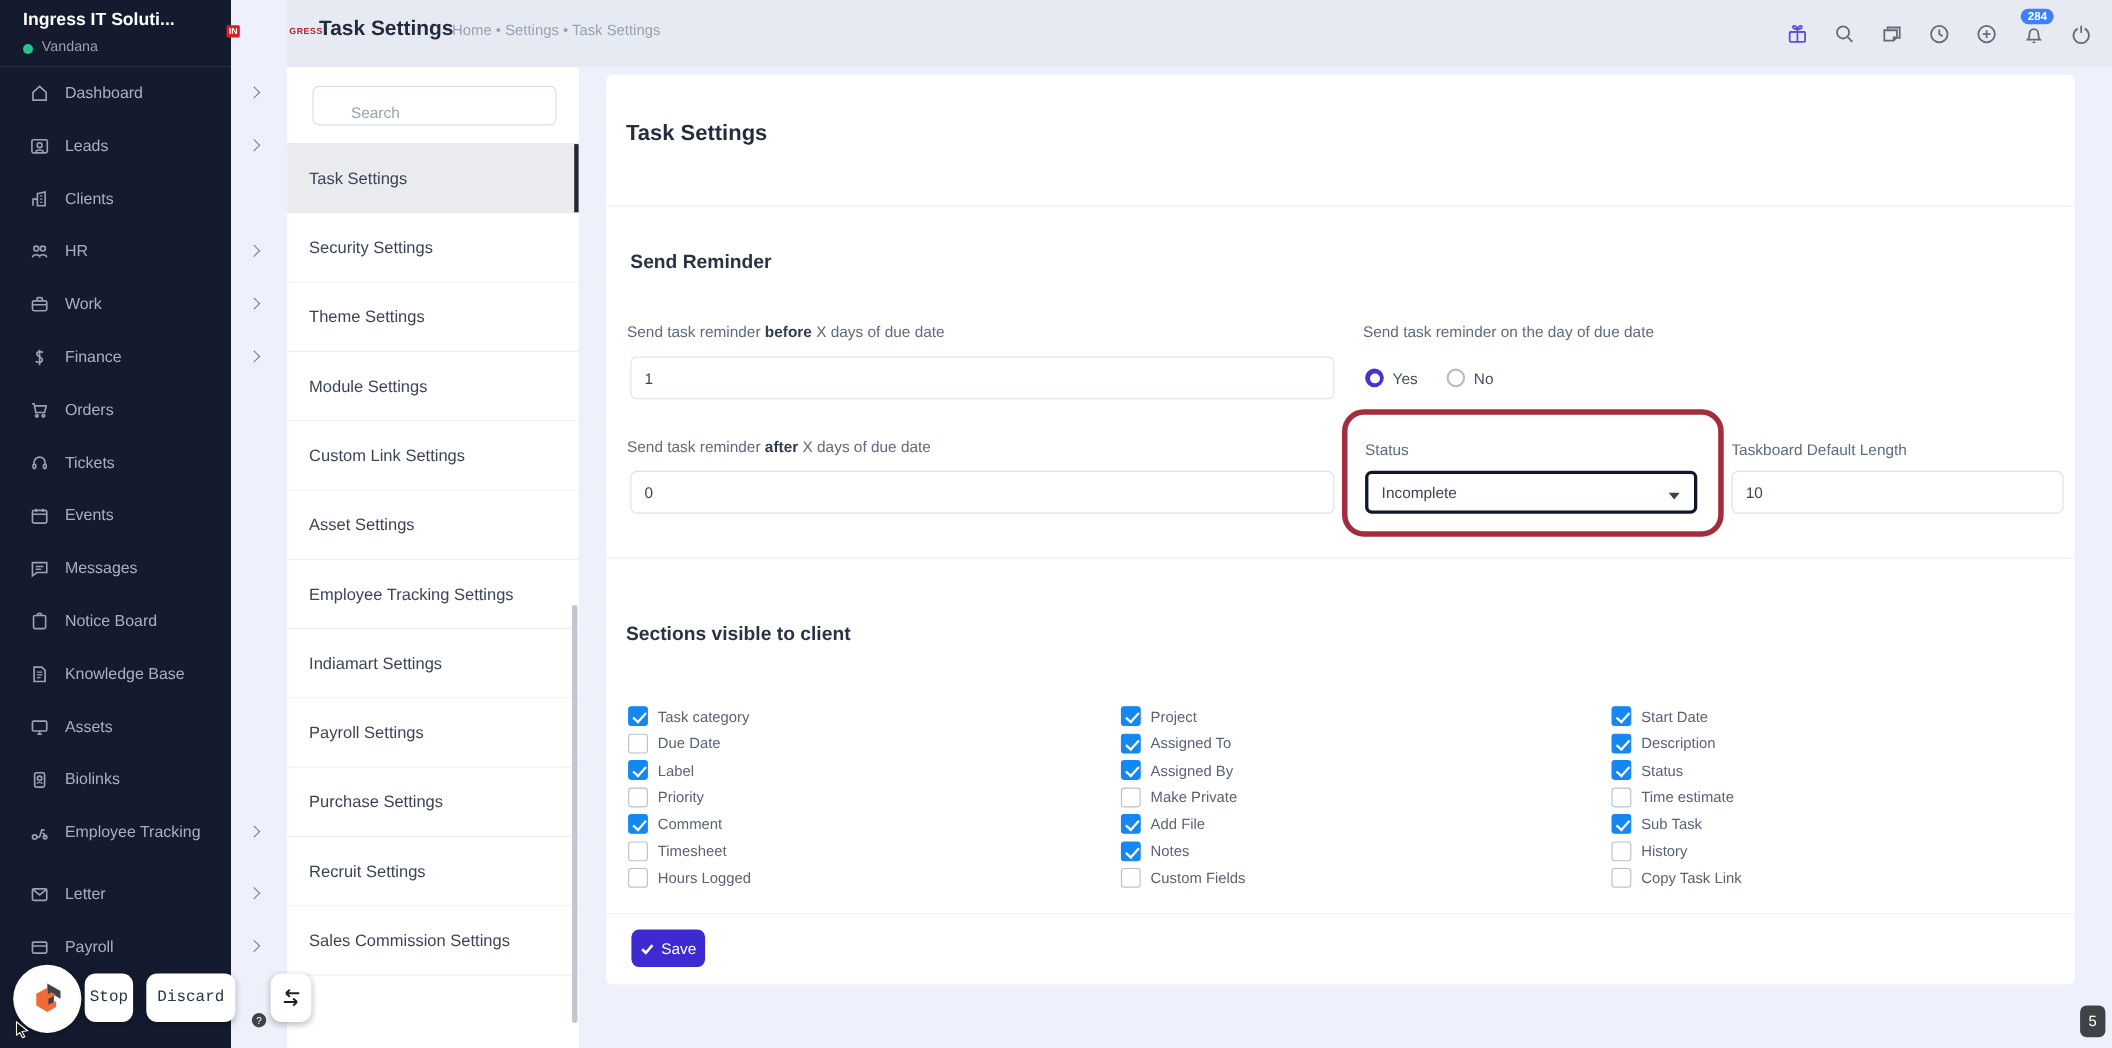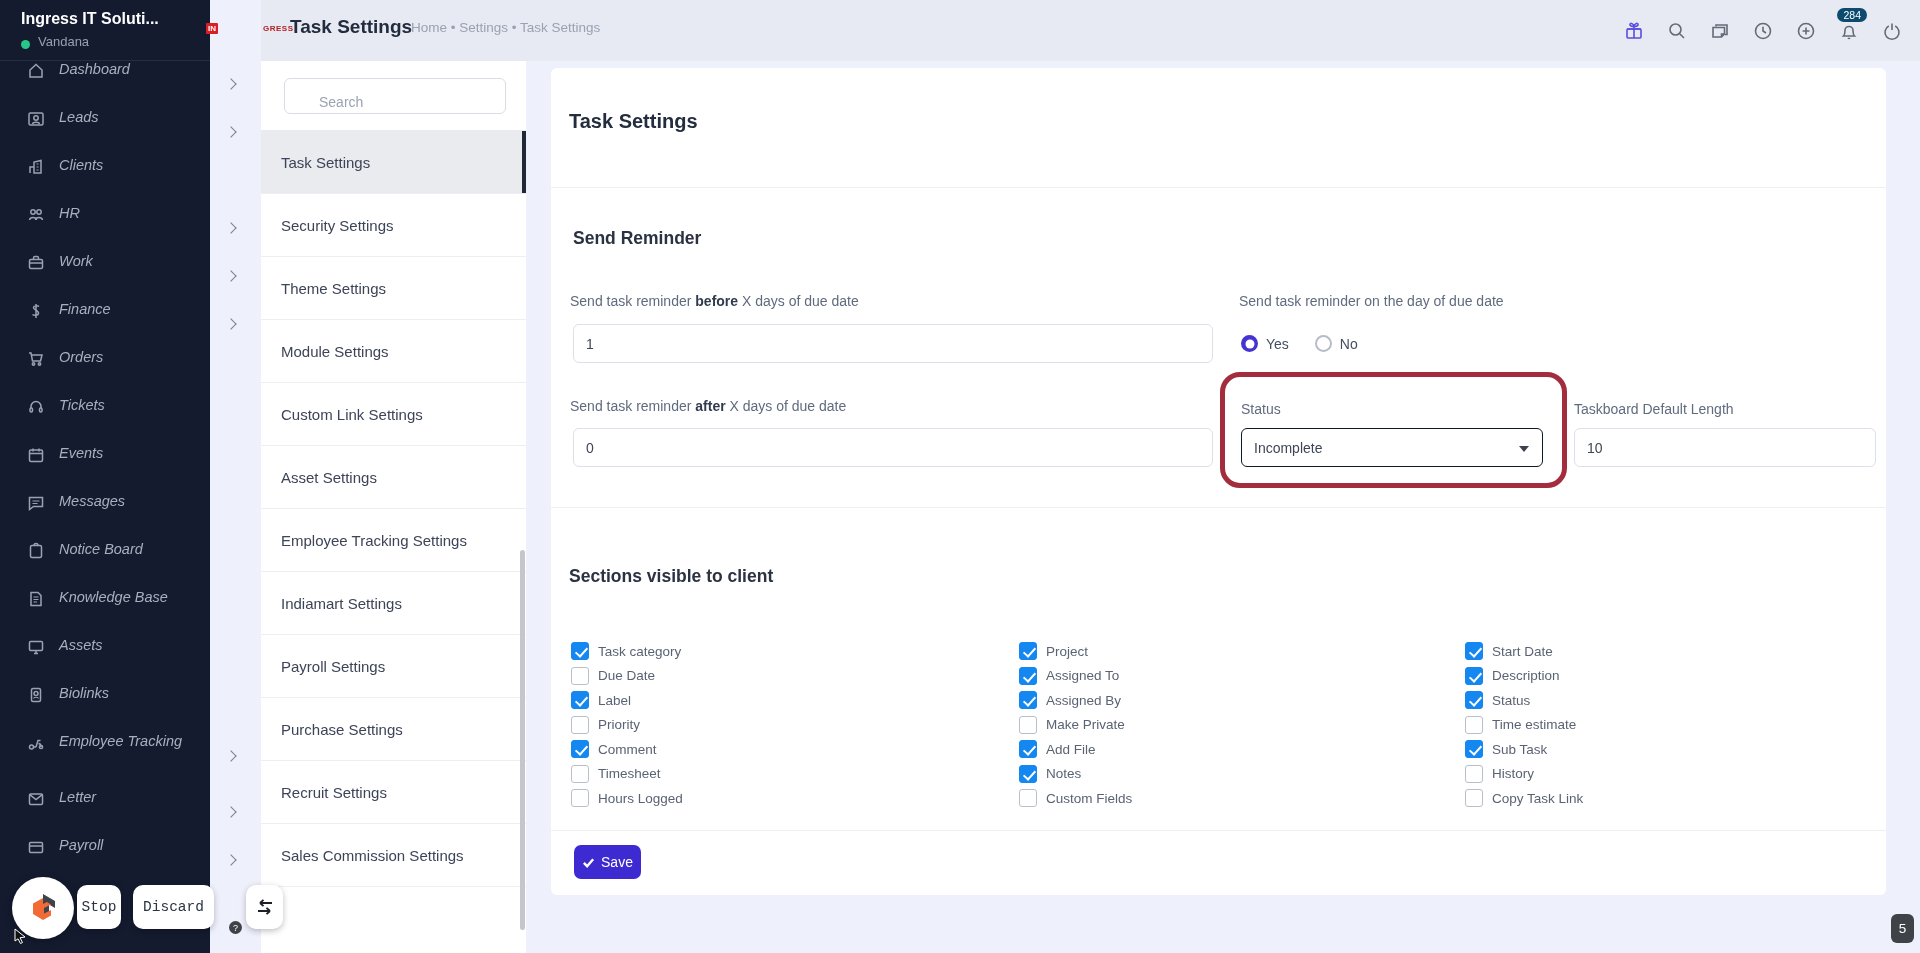--- a/index.html
+++ b/index.html
@@ -12,36 +12,36 @@
   .company { position:absolute; left:21px; top:10px; width:160px; color:#ffffff; font-size:16px; font-weight:700;
              white-space:nowrap; overflow:hidden; }
   .user-row { position:absolute; left:21px; top:34px; display:flex; align-items:flex-end; gap:8px; }
   .online-dot { width:9px; height:9px; border-radius:50%; background:#27c78c; }
   .user-name { color:#97a0ae; font-size:13px; }
   .brand-mini { position:absolute; left:206px; top:23px; display:flex; align-items:flex-start; }
   .brand-mini .bx { background:#d81f26; color:#fff; font-size:8px; font-weight:700; padding:1px 2px; border-radius:1px; }
   .brand-mini .tx { color:#b32025; font-size:8px; font-weight:700; letter-spacing:.5px; margin-left:1px; margin-top:1px;padding-left:44px; }
 
   .nav { position:absolute; top:61px; left:0; width:261px; }
-  .nav-item { position:relative; height:48px; display:flex; cursor:pointer;font-style:italic; }
+  .nav-item { position:relative; height:48px; display:flex; align-items:center; cursor:pointer; }
   .nav-ico { width:20px; height:20px; margin-left:26px; display:flex; align-items:center; justify-content:center; }
   .nav-ico svg { stroke:#9aa2b1; fill:none; stroke-width:1.5; }
   .nav-label { margin-left:13px; color:#a9b0bd; font-size:14.5px; }
   .chev { position:absolute; right:26px; top:19px; width:8px; height:8px; border-right:1.6px solid #79818f;
           border-top:1.6px solid #79818f; transform:rotate(45deg); }
 
   
   .topbar { position:absolute; left:261px; top:0; width:1659px; height:61px; background:#e7eaf2; z-index:3; }
   .page-title { position:absolute; left:29px; top:16px; font-size:19px; font-weight:700; color:#222c3e; }
   .breadcrumb { position:absolute; left:150px; top:20px; font-size:13.5px; color:#99a2b1; }
   .top-icons { position:absolute; right:18px; top:0; height:61px; display:flex; align-items:center; gap:23px; }
   .tico { width:20px; height:20px; position:relative; cursor:pointer; }
   .tico svg { stroke:#646b76; fill:none; stroke-width:1.6; }
   .tico.gift svg { stroke:#5a4de0; }
-  .badge-284 { position:absolute; right:53px; top:8px; background:#0c4a6e; color:#fff; font-size:10.5px; font-weight:400;
+  .badge-284 { position:absolute; right:53px; top:8px; background:#3b82f6; color:#fff; font-size:10.5px; font-weight:700;
                border-radius:8px; padding:1px 6px; z-index:4; }
 
   
   .snav { position:absolute; left:261px; top:61px; width:265px; height:892px; background:#ffffff; z-index:2; }
   .snav-search-wrap { height:70px; border-bottom:1px solid #e9ebf1; position:relative; }
   .snav-search { position:absolute; left:23px; top:17px; width:222px; height:36px; border:1px solid #d9dde6; border-radius:6px;
                  background:#fff; font-size:14px; color:#3d4557; padding:12px 10px 0 34px; outline:none; }
   .snav-search::placeholder { color:#9aa3b2; }
   .snav-search-ico { position:absolute; left:34px; top:27px; width:16px; height:16px; }
   .snav-search-ico svg { stroke:#9aa3b2; fill:none; stroke-width:1.7; }
@@ -61,21 +61,21 @@
   .lbl b { color:#313b4f; }
   .tinput { position:absolute; height:39px; border:1px solid #dce0e9; border-radius:6px; background:#fff;
             font-family:"Liberation Sans", sans-serif; font-size:14px; color:#3d4557; padding:0 12px; outline:none; }
   .radio-row { position:absolute; display:flex; align-items:center; gap:26px; }
   .radio-opt { display:flex; align-items:center; gap:8px; cursor:pointer; }
   .radio { width:17px; height:17px; border-radius:50%; border:2px solid #b6bcc8; background:#fff; position:relative; }
   .radio.on { border-color:#4534d2; background:#4534d2; }
   .radio.on::after { content:""; position:absolute; left:4.5px; top:4.5px; width:4px; height:4px; border-radius:50%;
                      background:#fff; box-shadow:0 0 0 2.5px #fff; }
   .radio-lbl { font-size:14px; color:#444e60; }
-  .select { position:absolute; height:39px; border:1px solid #0f172a; border-radius:6px; background:#fff; cursor:pointer;
+  .select { position:absolute; height:39px; border:3px solid #0f172a; border-radius:6px; background:#fff; cursor:pointer;
             font-size:14px; color:#3d4557; display:flex; align-items:center; padding:0 12px; }
   .select .caret { position:absolute; right:13px; top:17px; width:0; height:0; border-left:5px solid transparent;
                    border-right:5px solid transparent; border-top:6px solid #3b424e; }
   .annot { position:absolute; left:669px; top:304px; width:347px; height:116px; border:5px solid #a32c3d;
            border-radius:20px; pointer-events:none; z-index:6; }
 
   .cbx-col { position:absolute; top:571px; display:flex; flex-direction:column; }
   .cbx-row { height:24.5px; display:flex; align-items:center; cursor:pointer; }
   .cbx { width:18px; height:18px; border:1px solid #b9bfca; border-radius:3px; background:#fff; position:relative; flex:none; }
   .cbx.on { background:#1487f0; border-color:#1487f0; }

